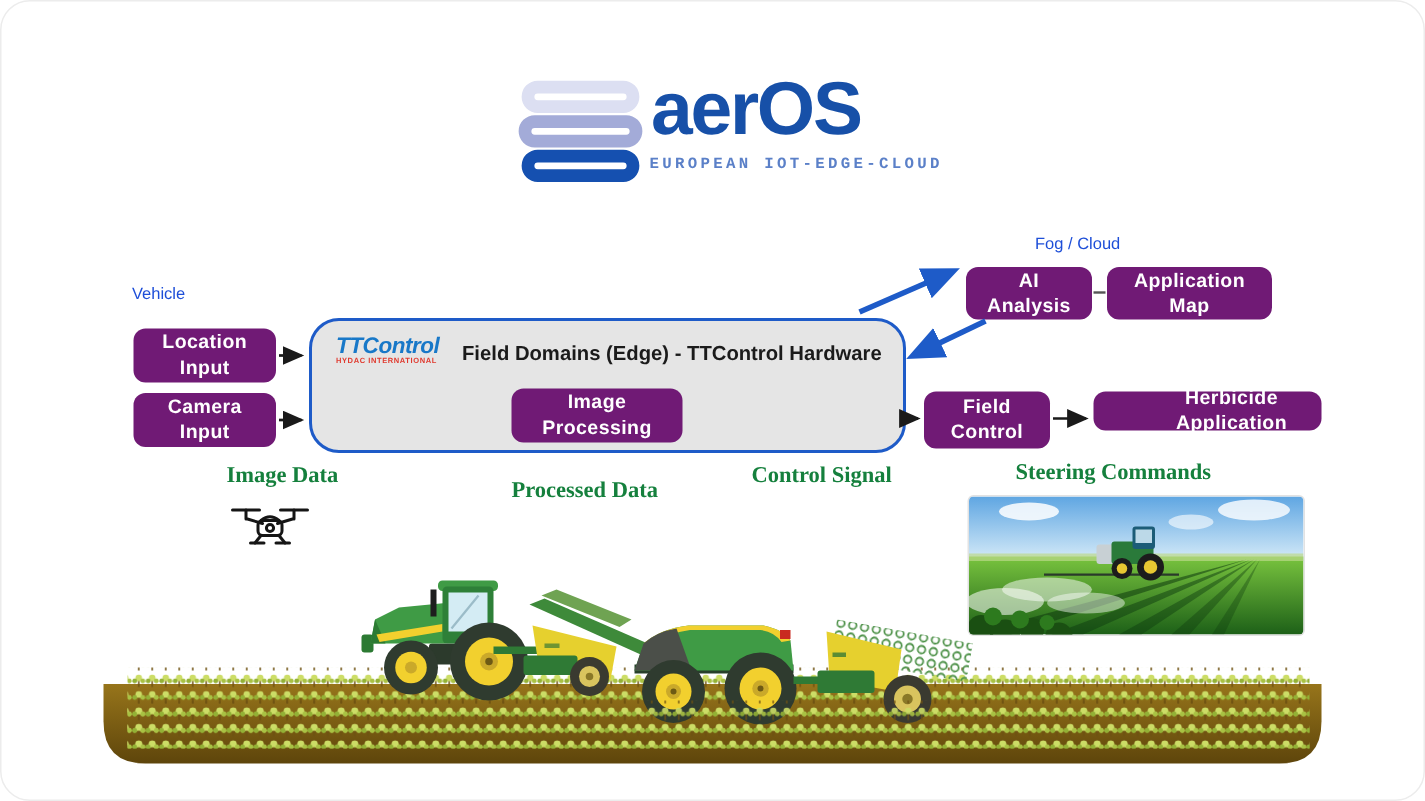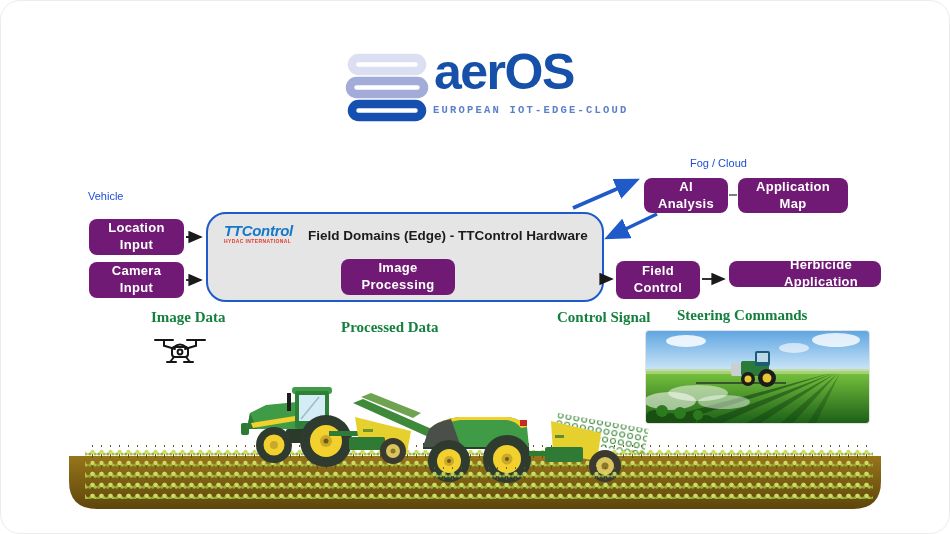--- a/index.html
+++ b/index.html
@@ -78,21 +78,21 @@
       <div class="vendor-name">TTControl</div>
       <div class="vendor-sub">HYDAC INTERNATIONAL</div>
     </div>
     <div class="edge-title">Field Domains (Edge) - TTControl Hardware</div>
   </div>
   <div class="node" style="left:340px;top:258px;width:114px;height:36px;">Image
 Processing</div>
 
   <div class="flow-label" style="left:150px;top:308px;">Image Data</div>
   <div class="flow-label" style="left:340px;top:308px;margin-top:10px;">Processed Data</div>
-  <div class="flow-label" style="left:556px;top:308px;">Control Signal</div>
+  <div class="flow-label" style="left:500px;top:308px;">Control Signal</div>
   <div class="flow-label" style="left:676px;top:306px;">Steering Commands</div>
 
   <svg class="abs" style="left:0;top:0;pointer-events:none;" width="950" height="534" viewBox="0 0 950 534">
     <defs>
       <marker id="mBlack" markerWidth="9" markerHeight="8" refX="7" refY="3.5" orient="auto">
         <path d="M0,0 L8,3.5 L0,7 Z" fill="#1a1a1a"></path>
       </marker>
       <marker id="mBlue" markerWidth="8" markerHeight="7" refX="5.5" refY="3" orient="auto">
         <path d="M0,0 L7,3 L0,6 Z" fill="#1e5bc8"></path>
       </marker>

